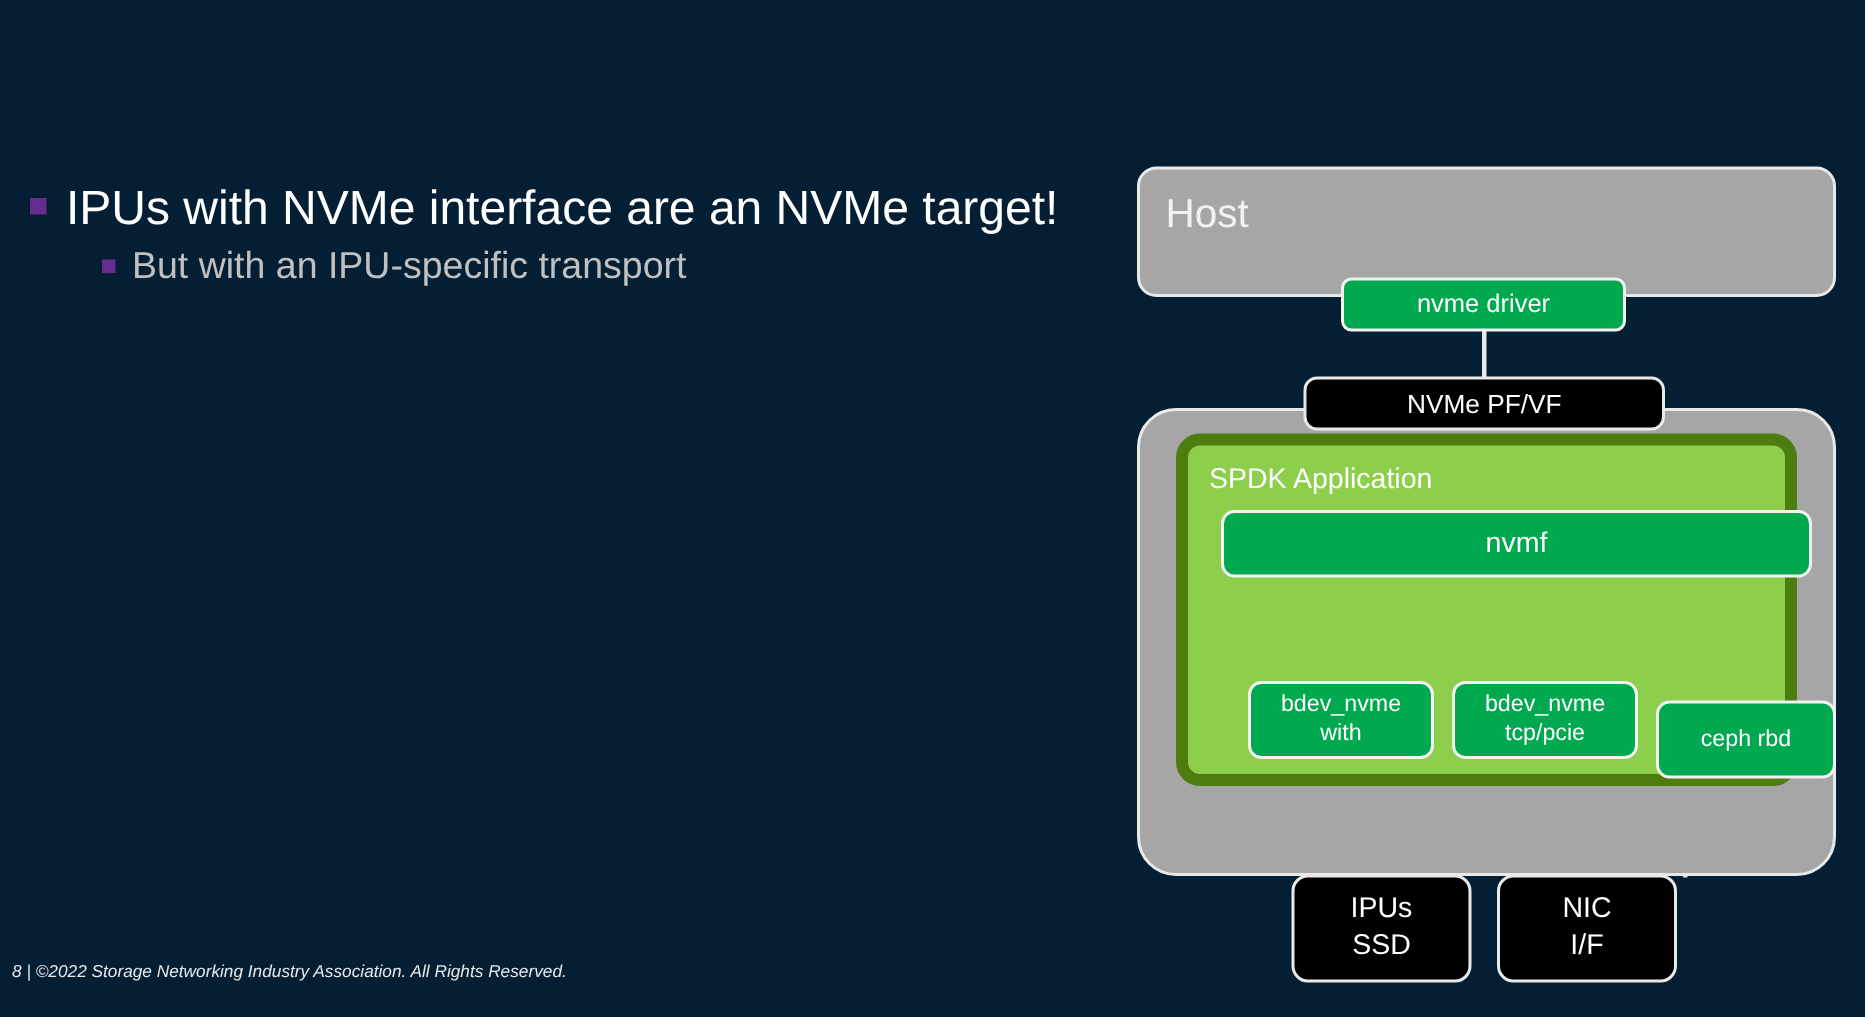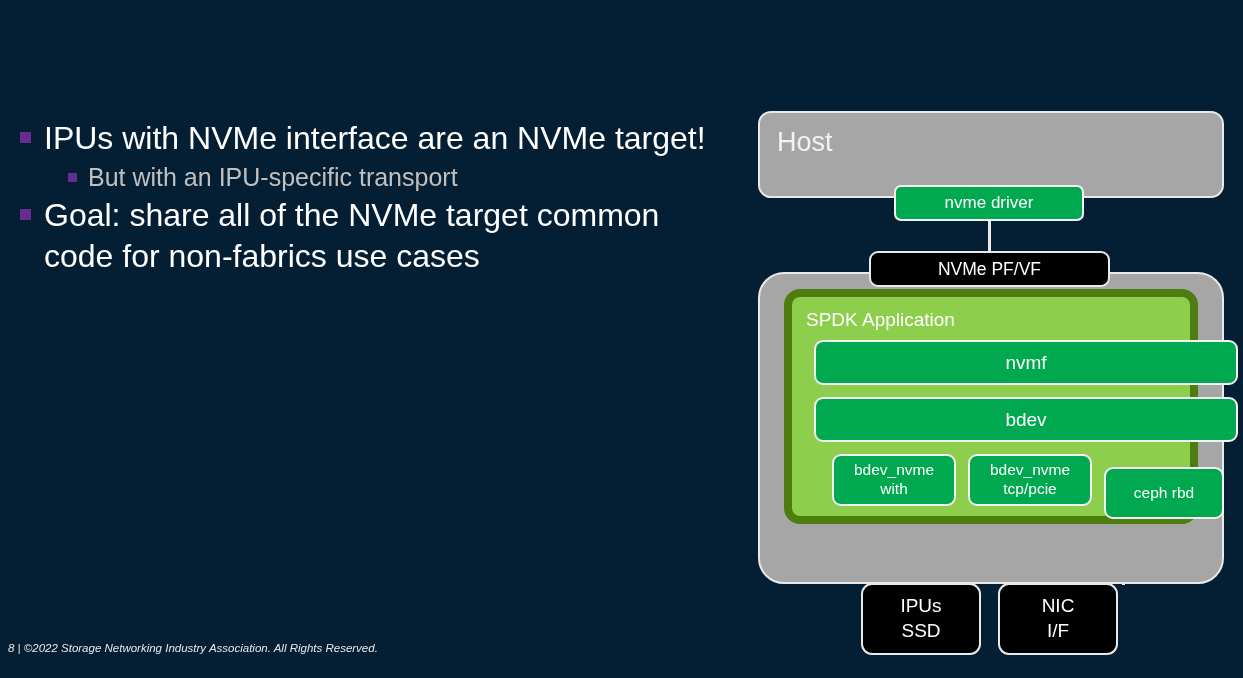--- a/index.html
+++ b/index.html
@@ -189,21 +189,21 @@
     position: absolute;
     left: 14px;
     top: 12px;
     font-size: 19px;
     color: #FFFFFF;
   }
 
   .layer-box {
     position: absolute;
     left: 22px;
-    width: 424px;
+    width: 394px;
     height: 45px;
     background: #00A94F;
     border: 2px solid #F2F2F2;
     border-radius: 9px;
     box-sizing: border-box;
     color: #FFFFFF;
     font-size: 19px;
     display: flex;
     align-items: center;
     justify-content: center;
@@ -264,24 +264,20 @@
     <div class="bullet-row bullet-l1">
       <span class="marker"></span>
       <span class="bullet-text-l1">IPUs with NVMe interface are an NVMe target!</span>
     </div>
 
     <div class="bullet-row bullet-l2">
       <span class="marker"></span>
       <span class="bullet-text-l2">But with an IPU-specific transport</span>
     </div>
 
-    <div class="bullet-row bullet-l1">
-      <span class="marker"></span>
-      <span class="bullet-text-l1">Goal: share all of the NVMe target common code for non-fabrics use cases</span>
-    </div>
 
   </div>
 
   <div id="diagram">
 
     <div class="conn" style="left:236px; top:80px; height:112px;"></div>
     <div class="conn" style="left:236px; top:180px; height:50px;"></div>
     <div class="conn" style="left:236px; top:270px; height:42px;"></div>
     <div class="conn" style="left:236px; top:328px; height:33px;"></div>
 
@@ -297,21 +293,20 @@
 
     <div class="ipu-box"></div>
     <div class="ipu-label">IPU</div>
 
     <div class="pfvf-box">NVMe PF/VF</div>
 
     <div class="spdk-box">
       <div class="spdk-label">SPDK Application</div>
 
       <div class="layer-box layer-nvmf">nvmf</div>
-      <div class="layer-box layer-bdev">bdev</div>
 
       <div class="sub-box sub-pcie">
         <span><span>bdev_nvme</span><br><span>with</span></span>
       </div>
 
       <div class="sub-box sub-tcp">
         <span><span>bdev_nvme</span><br><span>tcp/pcie</span></span>
       </div>
 
       <div class="sub-box sub-ceph">

